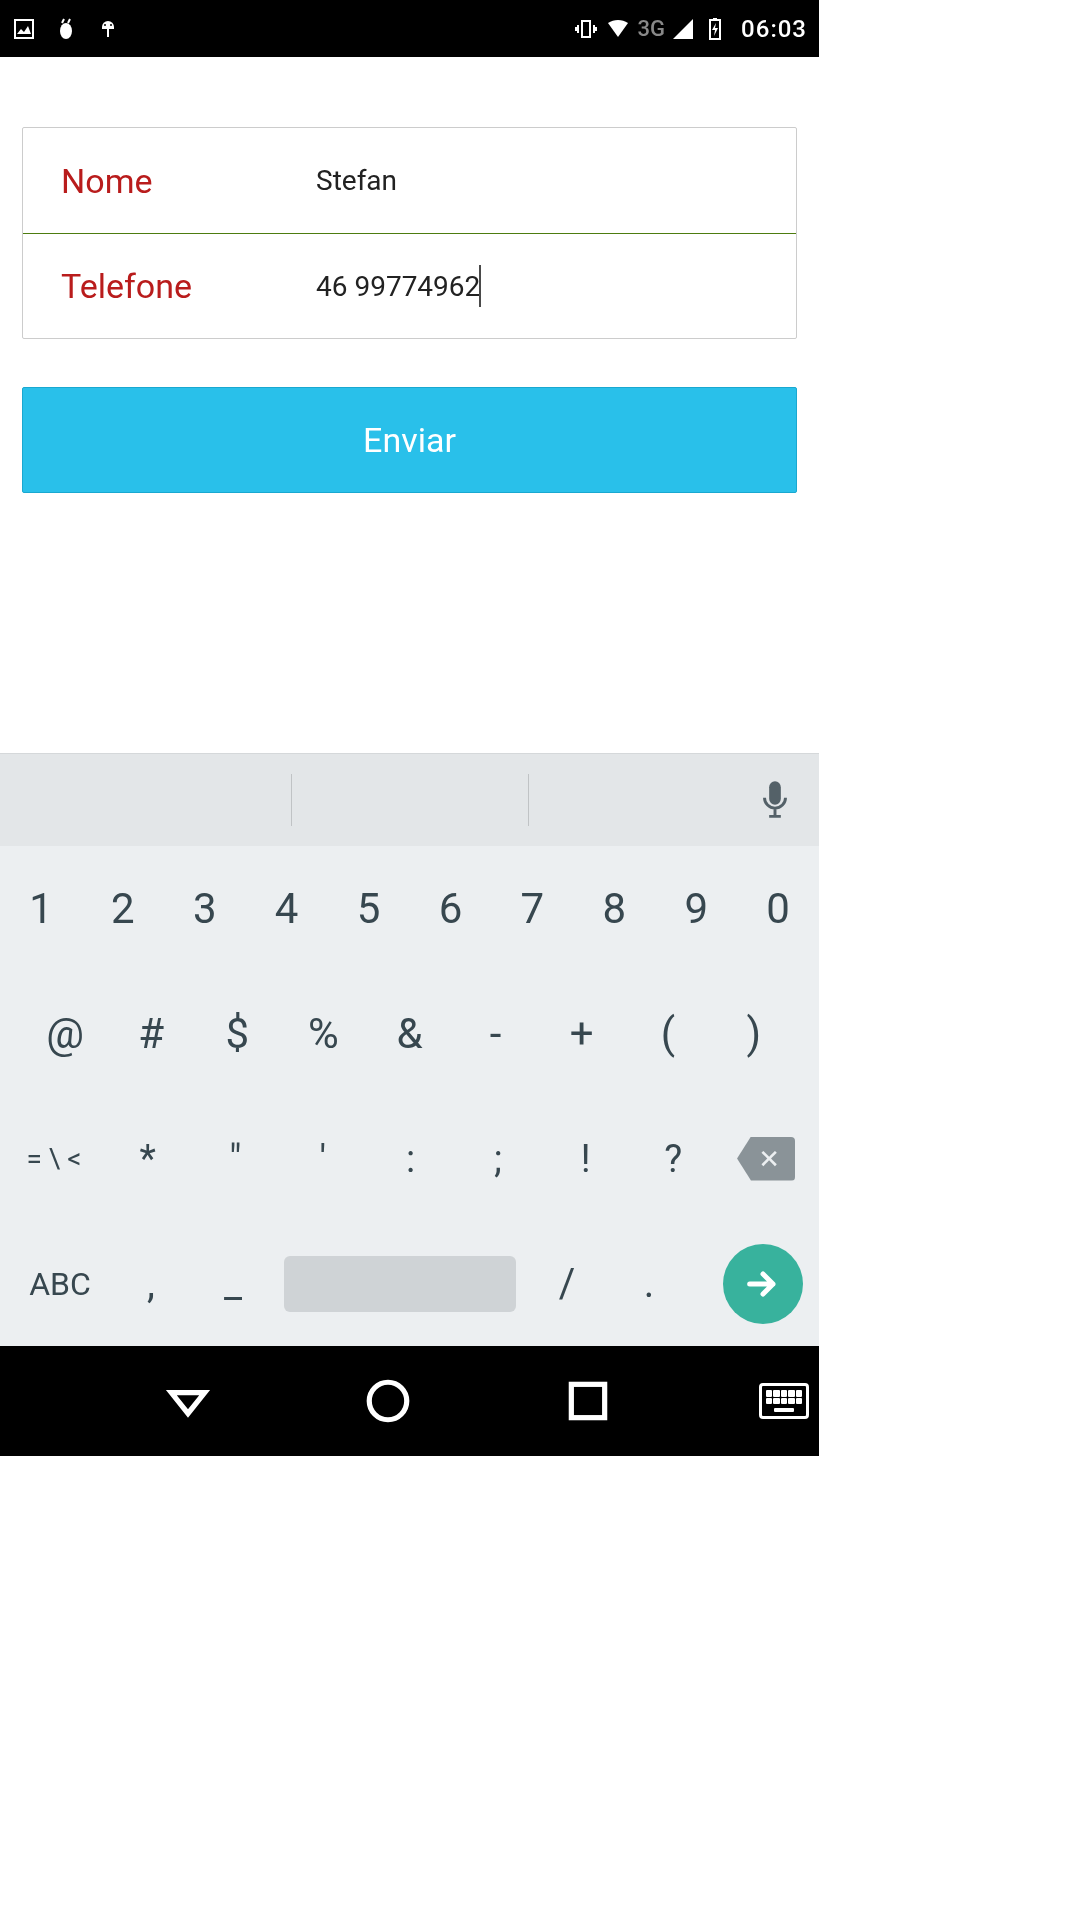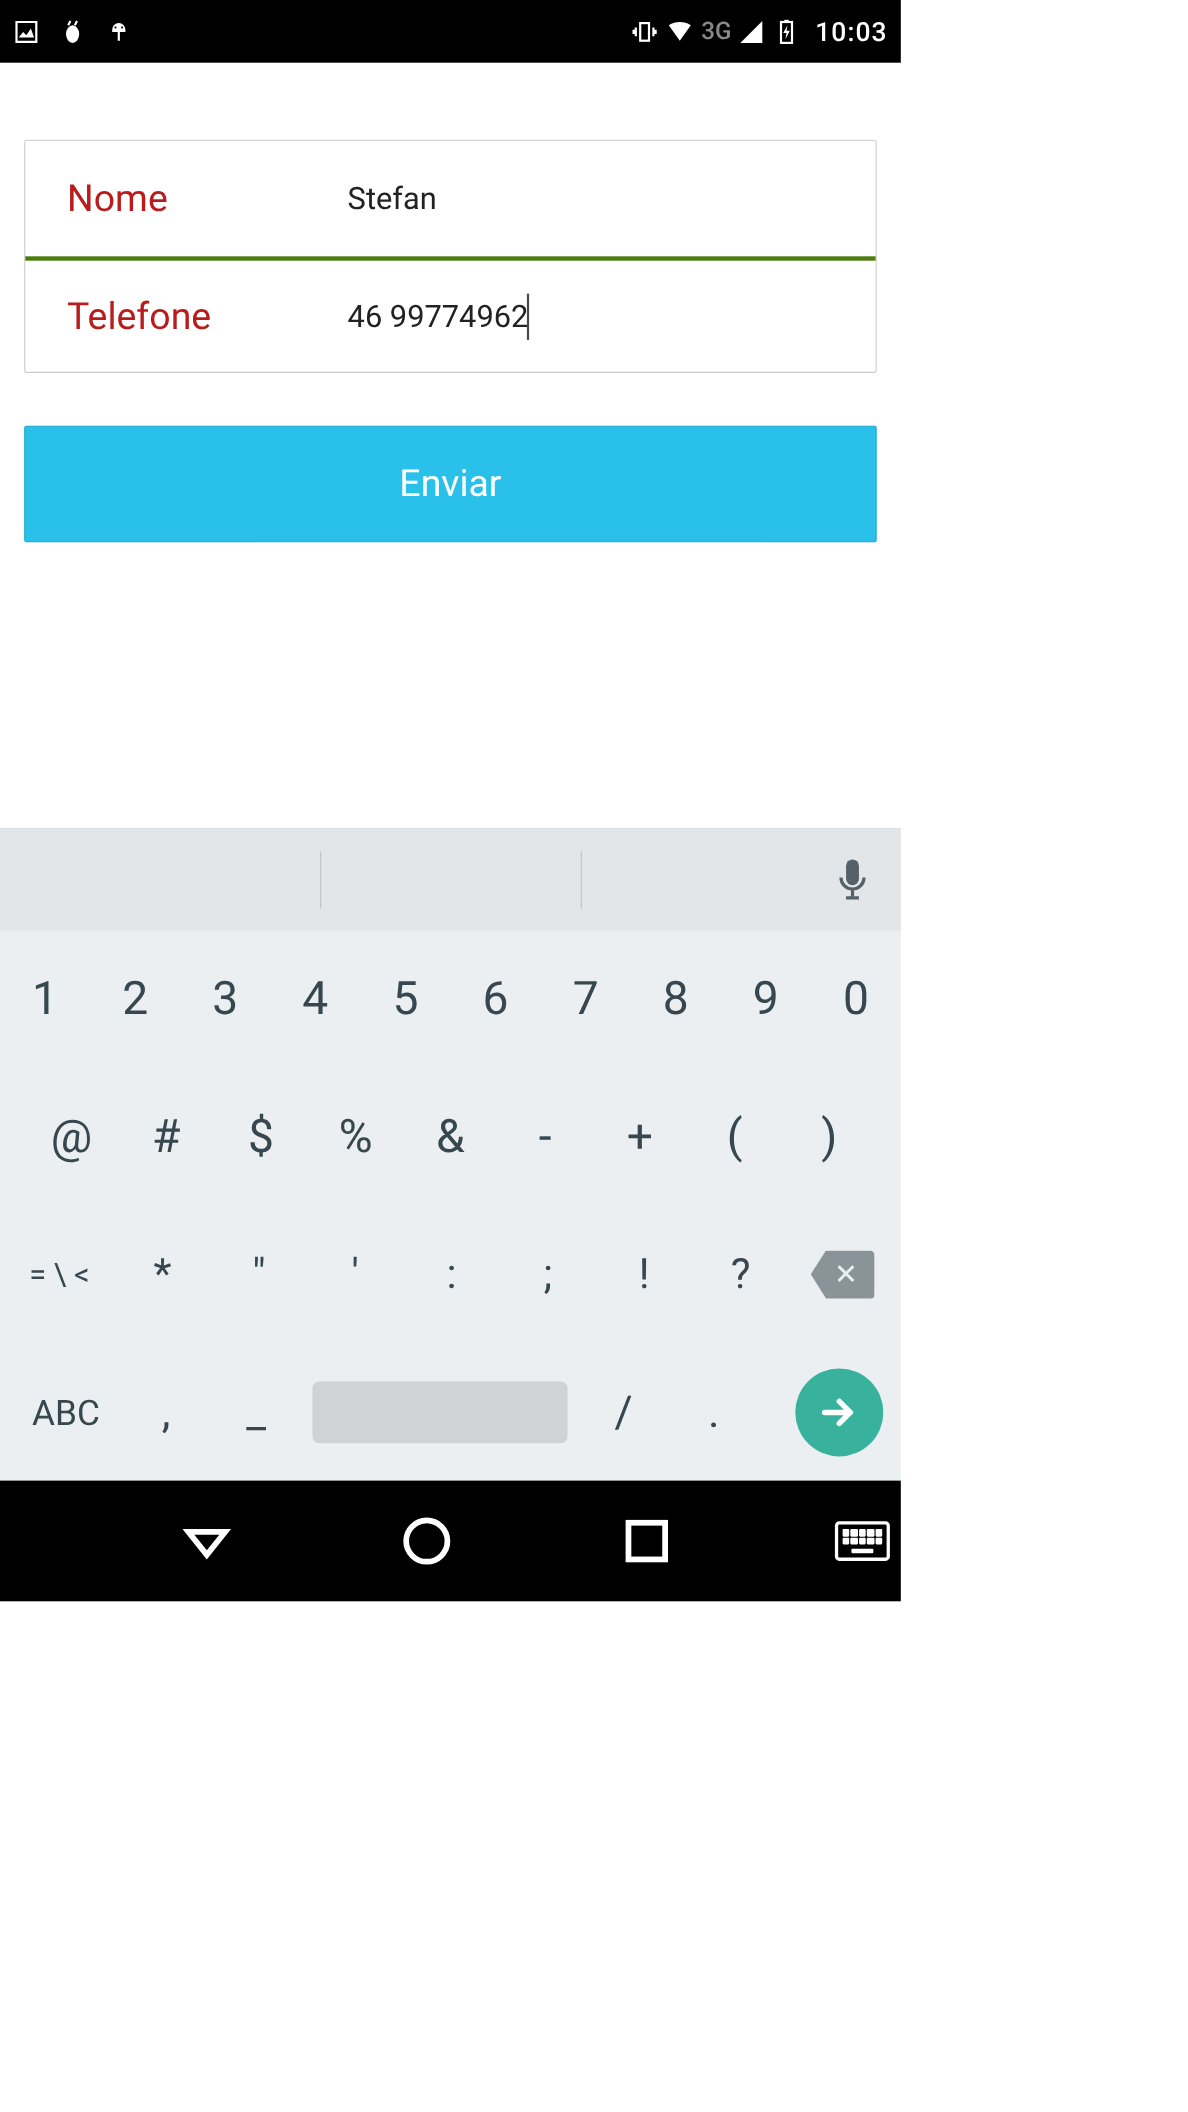--- a/index.html
+++ b/index.html
@@ -10,21 +10,21 @@
     .status-left { display: flex; gap: 18px; align-items: center; }
     .status-right { margin-left: auto; display: flex; gap: 8px; align-items: center; }
     .status-icon { width: 24px; height: 24px; fill: #fff; }
     .status-time { font-size: 24px; font-weight: 500; margin-left: 6px; letter-spacing: 1px; }
     .status-3g { color: #888; font-size: 22px; font-weight: 500; margin-right: -2px; }
 
     
     .content { padding: 70px 22px 0; flex: 0 0 auto; }
     .form-box { border: 1px solid #ccc; border-radius: 2px; }
     .form-row { height: 105px; display: flex; align-items: center; padding: 0 38px; }
-    .form-row + .form-row { border-top: 4px solid #4d7c0f; justify-content: space-between; }
+    .form-row + .form-row { border-top: 1px solid #4d7c0f; justify-content: space-between; }
     .form-label { width: 255px; font-size: 34px; color: #b91c1c; }
     .form-value { font-size: 28px; color: #222; border: none; outline: none; flex: 1; font-family: inherit; background: transparent; }
     .phone-wrap { position: relative; flex: 1; display: flex; align-items: center; }
     .text-cursor { width: 2px; height: 42px; background: #4a4a4a; margin-left: -1px; animation: blink 1s steps(1) infinite; }
     @keyframes blink { 50% { opacity: 0; } }
 
     .submit-btn { margin-top: 48px; width: 100%; height: 106px; background: #29c0ea; border: 1px solid #1aa8d0; color: #fff; font-size: 34px; cursor: pointer; border-radius: 2px; }
 
     .spacer { flex: 1; }
 
@@ -95,21 +95,21 @@
       </svg>
     <span class="status-3g">3G</span>
     <svg class="status-icon" viewBox="0 0 24 24">
         <path d="M2 22L22 2v20z" fill="#fff"></path>
       </svg>
     <svg class="status-icon" viewBox="0 0 24 24">
         <rect x="7" y="3" width="10" height="19" fill="none" stroke="#fff" stroke-width="2"></rect>
         <rect x="10" y="1" width="4" height="2" fill="#fff"></rect>
         <path d="M13 6l-4 7h3l-1 6 4-8h-3z" fill="#fff"></path>
       </svg>
-    <span class="status-time">10:03</span>
+    <span class="status-time">06:03</span>
   </div>
 </div>
 
 <div class="content">
   <div class="form-box">
     <div class="form-row">
       <div class="form-label">Nome</div>
       <input class="form-value" readonly="" value="Stefan" style="">
     </div>
     <div class="form-row">

